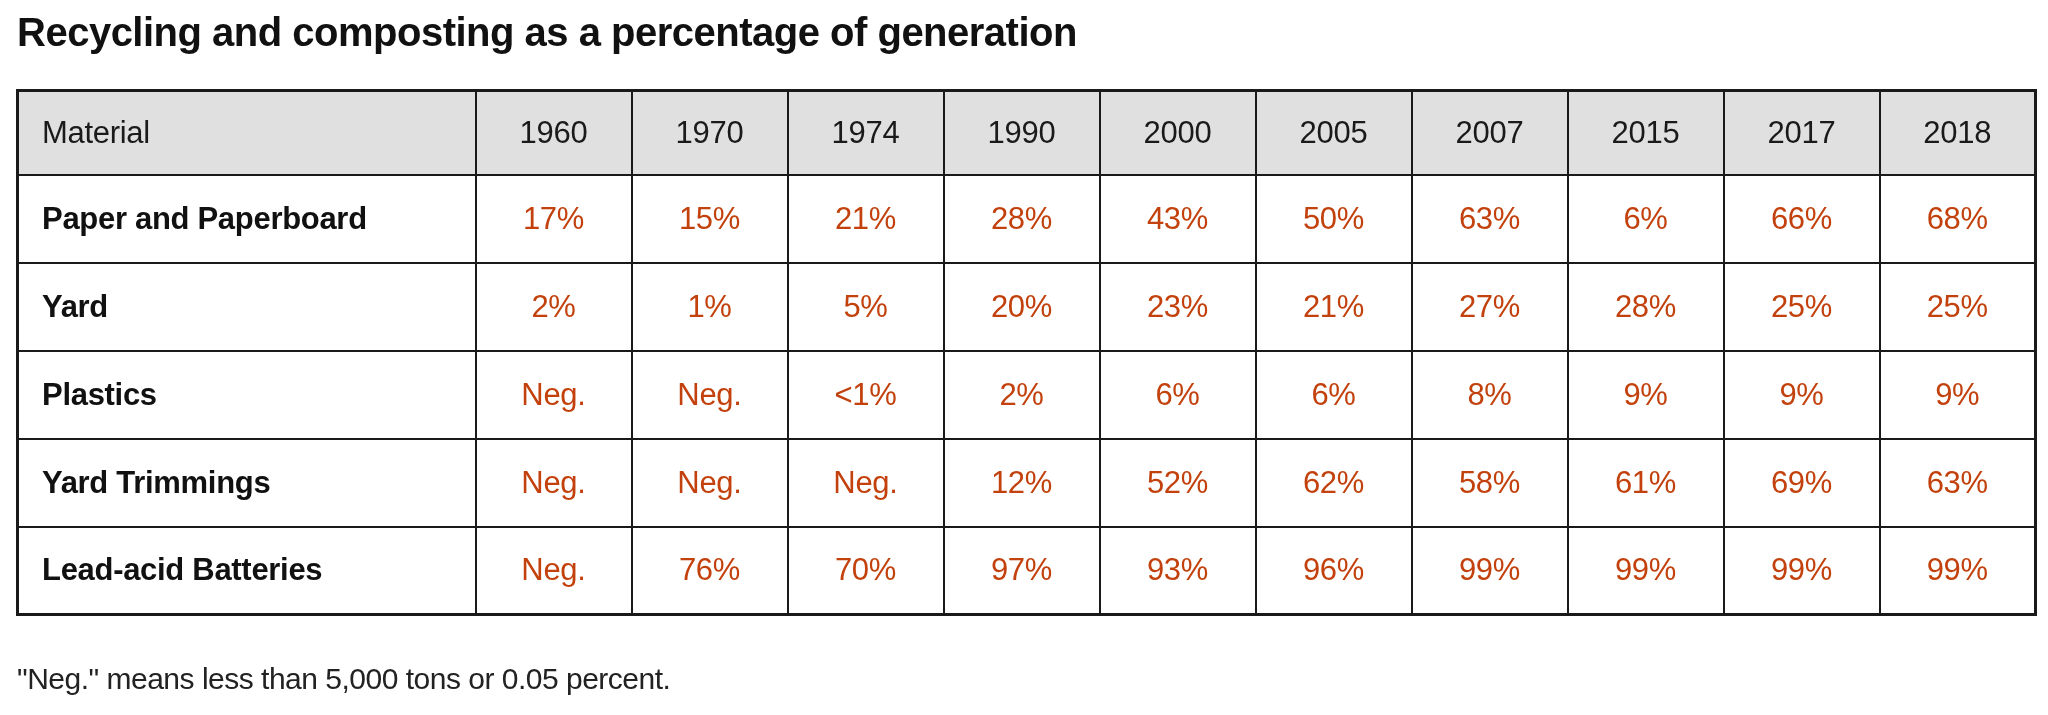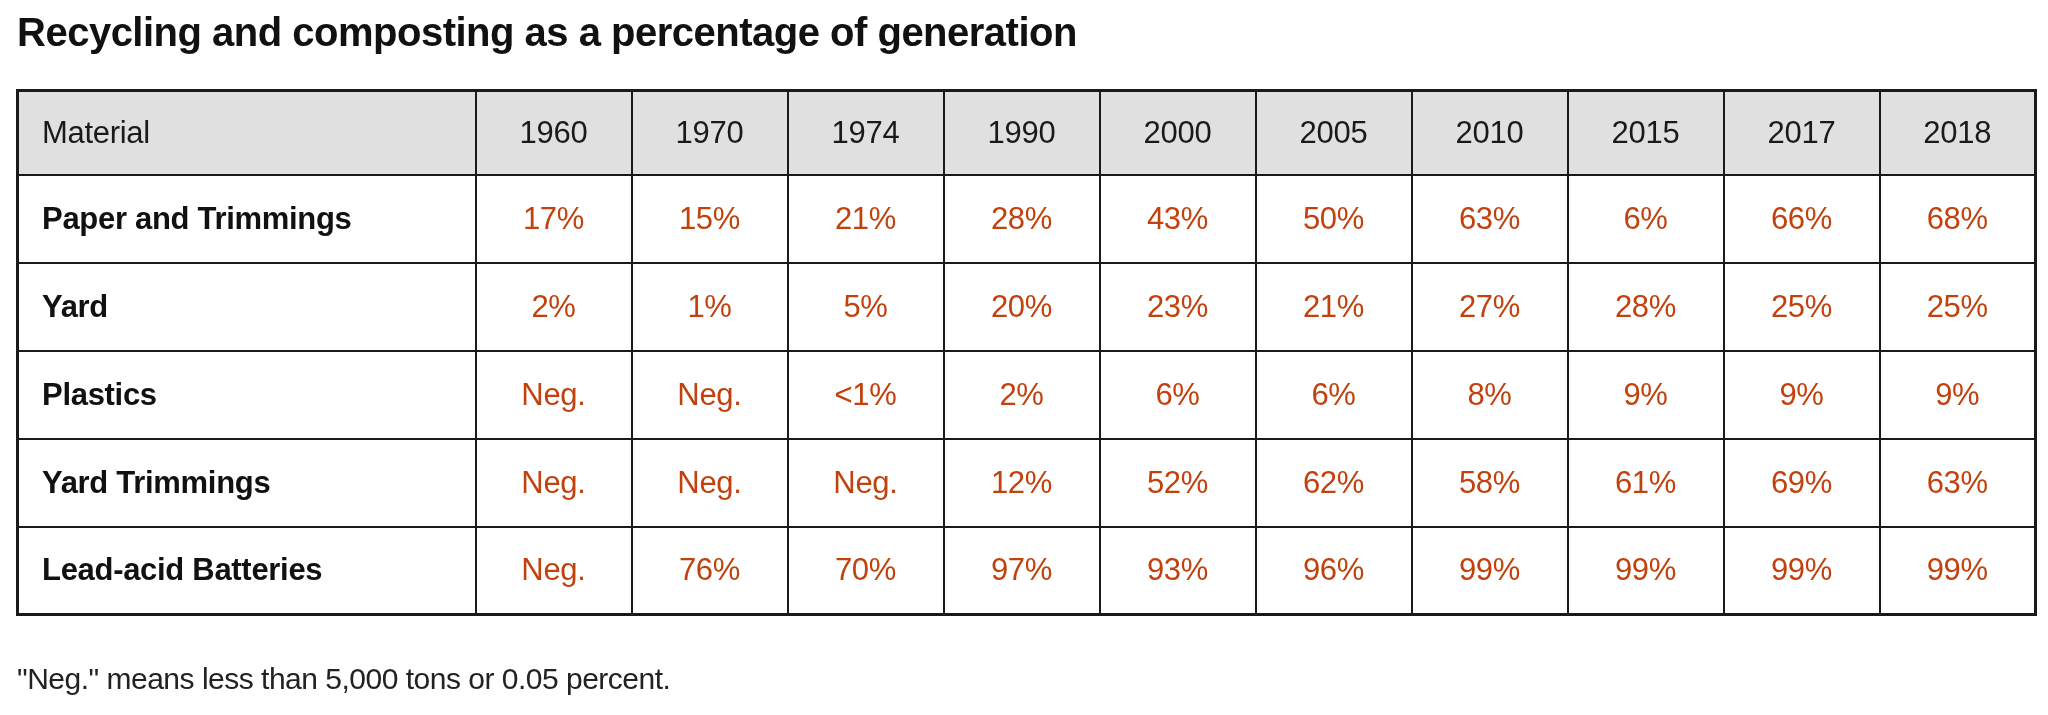--- a/index.html
+++ b/index.html
@@ -98,29 +98,29 @@
       </colgroup>
     <thead>
       <tr id="header-row">
           <th class="material-col">Material</th>
           <th>1960</th>
           <th>1970</th>
           <th>1974</th>
           <th>1990</th>
           <th>2000</th>
           <th>2005</th>
-          <th>2010</th>
+          <th>2007</th>
           <th>2015</th>
           <th>2017</th>
           <th>2018</th>
         </tr>
     </thead>
     <tbody id="table-body">
         <tr>
-          <th class="material-cell">Paper and Trimmings</th>
+          <th class="material-cell">Paper and Paperboard</th>
           <td class="value-cell">17%</td>
           <td class="value-cell">15%</td>
           <td class="value-cell">21%</td>
           <td class="value-cell">28%</td>
           <td class="value-cell">43%</td>
           <td class="value-cell">50%</td>
           <td class="value-cell">63%</td>
           <td class="value-cell">6%</td>
           <td class="value-cell">66%</td>
           <td class="value-cell">68%</td>

